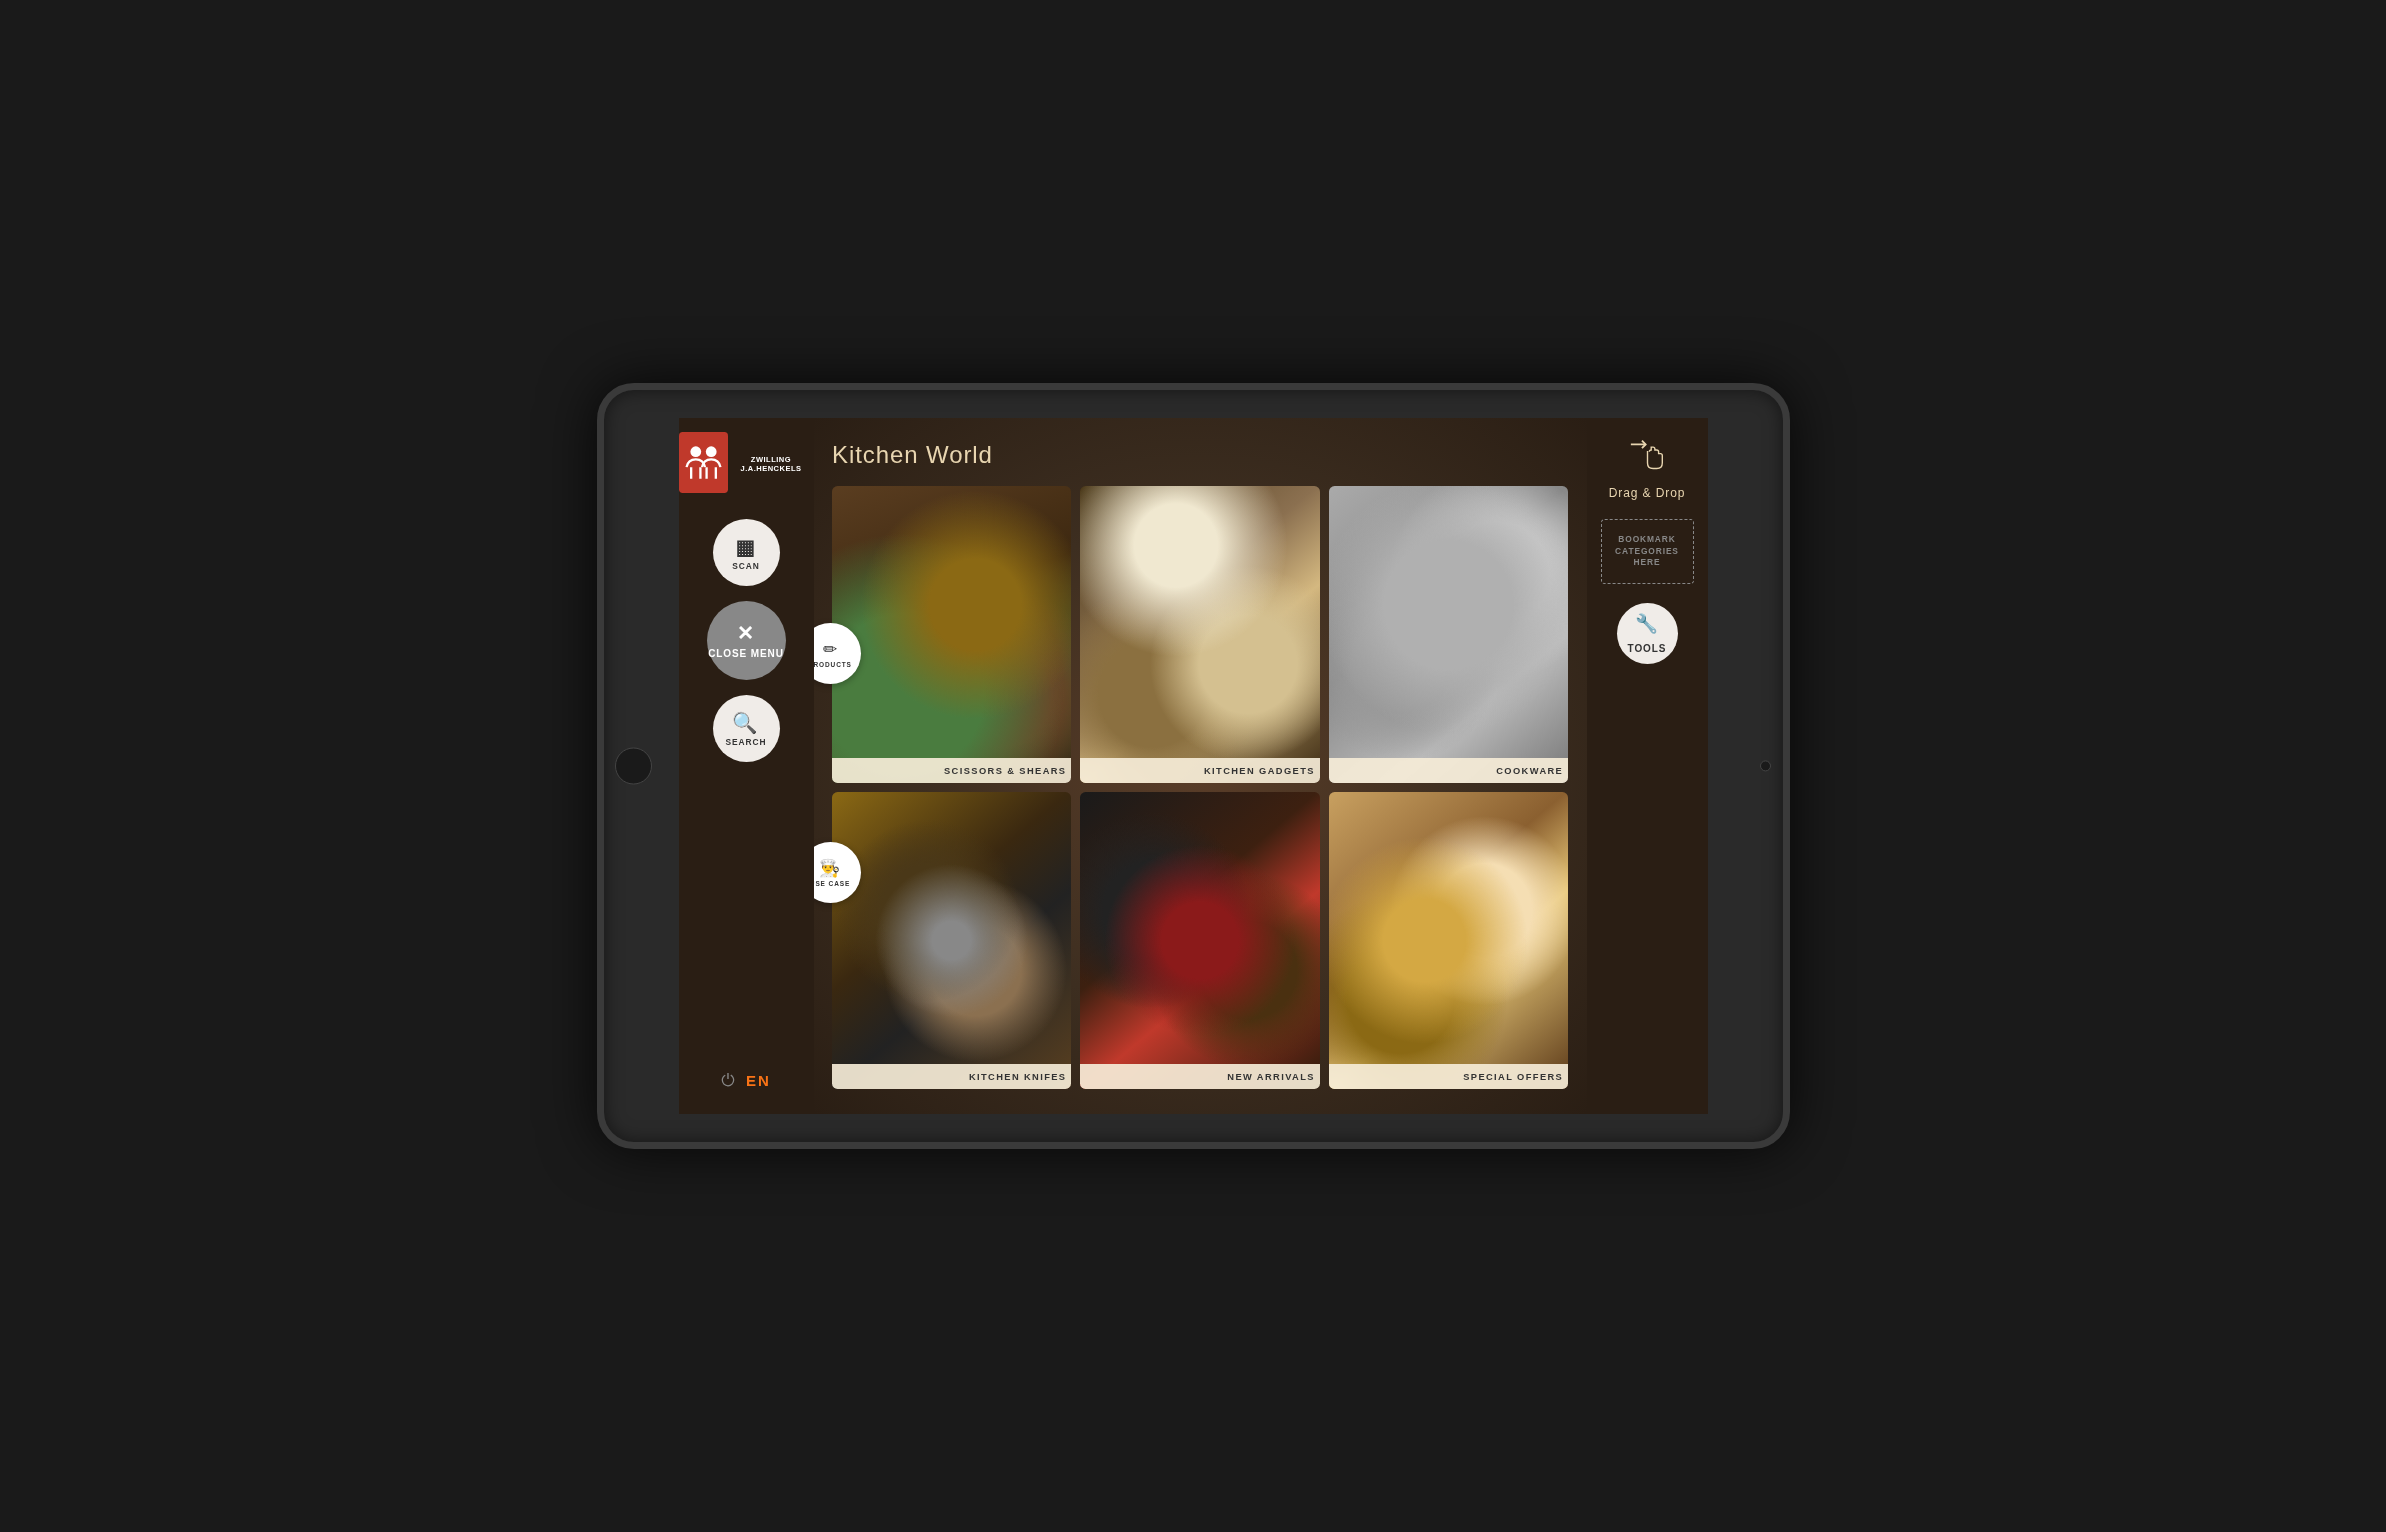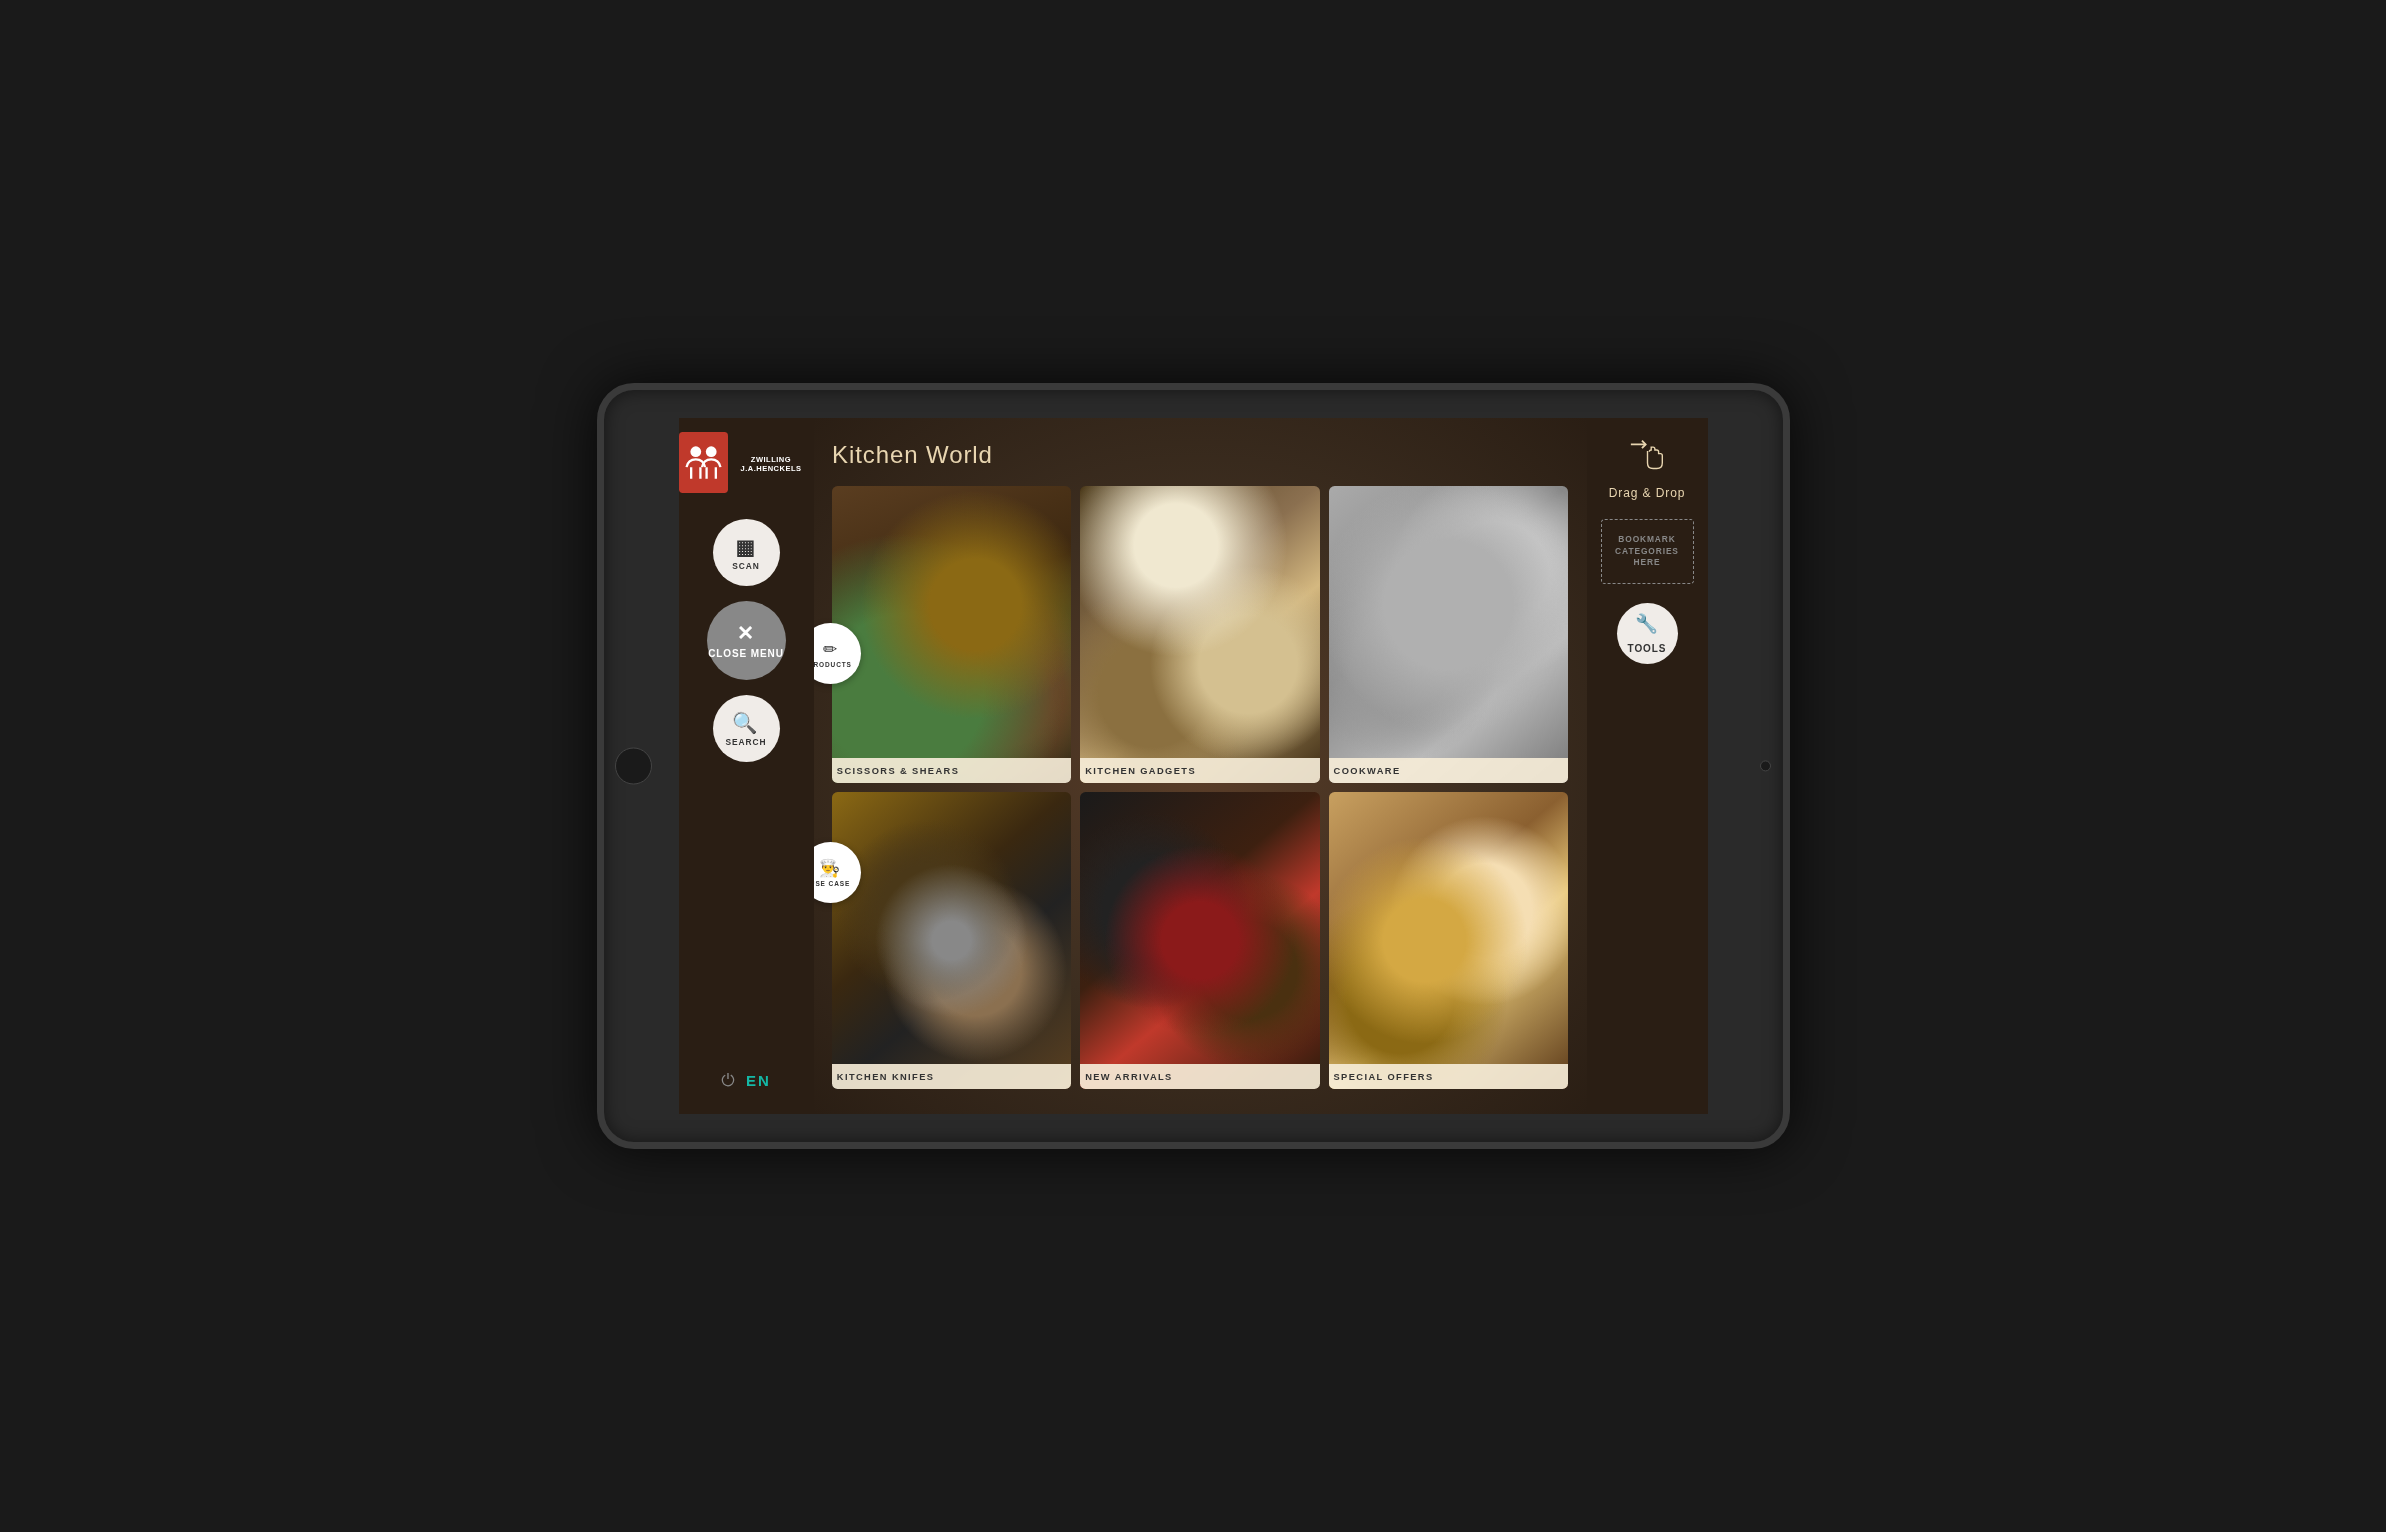--- a/index.html
+++ b/index.html
@@ -118,21 +118,21 @@
       padding-bottom: 9.3px;
     }
 
     .power-icon {
       color: #888;
       font-size: 17px;
       cursor: pointer;
     }
 
     .lang-text {
-      color: #14b8a6;
+      color: #f97316;
       font-size: 15px;
       font-weight: bold;
       letter-spacing: 1.9px;
     }
 
     
     .main-content {
       flex: 1;
       background-image: 
         radial-gradient(ellipse at center, #5a3d28 0%, #3d2e20 50%, #2a1e14 100%);
@@ -185,21 +185,21 @@
       background: linear-gradient(135deg, #c8a878 0%, #8B6914 30%, #f5deb3 50%, #4a3010 70%, #d4a843 90%);
     }
 
     .grid-item-label {
       position: absolute;
       bottom: 0;
       left: 0;
       right: 0;
       background: rgba(245, 235, 215, 0.92);
       color: #333;
-      text-align: left;
+      text-align: right;
       padding: 7.5px 4.7px;
       font-size: 9.3px;
       font-weight: bold;
       letter-spacing: 1.4px;
     }
 
     
     .floating-badge {
       position: absolute;
       width: 61px;

